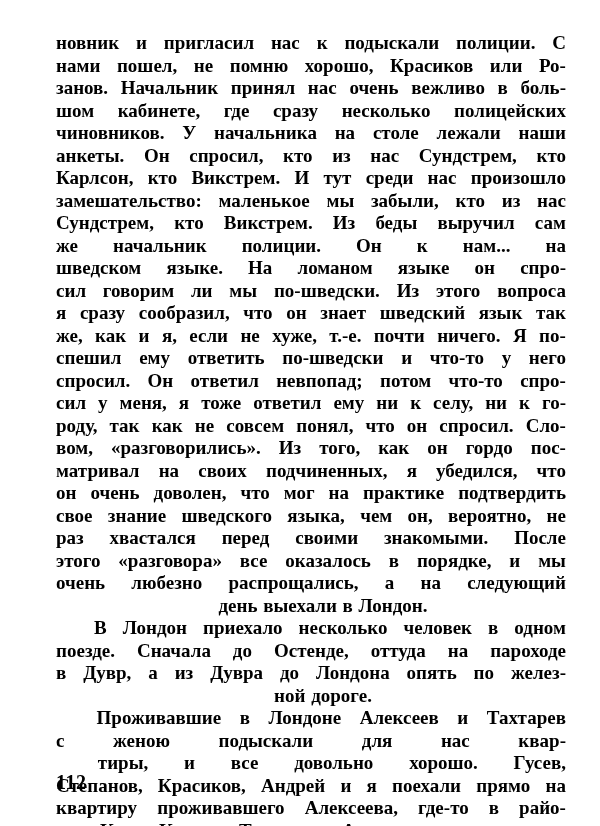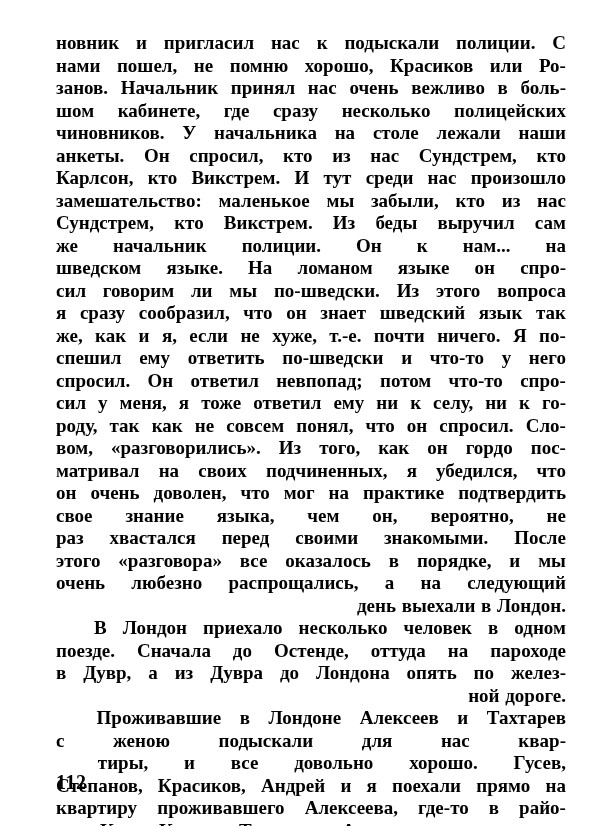--- a/index.html
+++ b/index.html
@@ -37,21 +37,22 @@
     letter-spacing: 0px;
     white-space: pre;
     overflow: visible;
   }
   
   .line.just {
     justify-content: space-between;
   }
   
   .line.last {
-    justify-content: flex-end;
+    justify-content: center;
+    margin-left: 12px;
   }
   .line.last .w + .w {
     margin-left: 0.30em;
   }
   .line .w {
     display: inline-block;
   }
   
   .indent {
     display: inline-block;
@@ -95,21 +96,21 @@
         <div class="line just"><span class="w">сил</span><span class="w">говорим</span><span class="w">ли</span><span class="w">мы</span><span class="w">по-шведски.</span><span class="w">Из</span><span class="w">этого</span><span class="w">вопроса</span></div>
         <div class="line just"><span class="w">я</span><span class="w">сразу</span><span class="w">сообразил,</span><span class="w">что</span><span class="w">он</span><span class="w">знает</span><span class="w">шведский</span><span class="w">язык</span><span class="w">так</span></div>
         <div class="line just"><span class="w">же,</span><span class="w">как</span><span class="w">и</span><span class="w">я,</span><span class="w">если</span><span class="w">не</span><span class="w">хуже,</span><span class="w">т.-е.</span><span class="w">почти</span><span class="w">ничего.</span><span class="w">Я</span><span class="w">по-</span></div>
         <div class="line just"><span class="w">спешил</span><span class="w">ему</span><span class="w">ответить</span><span class="w">по-шведски</span><span class="w">и</span><span class="w">что-то</span><span class="w">у</span><span class="w">него</span></div>
         <div class="line just"><span class="w">спросил.</span><span class="w">Он</span><span class="w">ответил</span><span class="w">невпопад;</span><span class="w">потом</span><span class="w">что-то</span><span class="w">спро-</span></div>
         <div class="line just"><span class="w">сил</span><span class="w">у</span><span class="w">меня,</span><span class="w">я</span><span class="w">тоже</span><span class="w">ответил</span><span class="w">ему</span><span class="w">ни</span><span class="w">к</span><span class="w">селу,</span><span class="w">ни</span><span class="w">к</span><span class="w">го-</span></div>
         <div class="line just"><span class="w">роду,</span><span class="w">так</span><span class="w">как</span><span class="w">не</span><span class="w">совсем</span><span class="w">понял,</span><span class="w">что</span><span class="w">он</span><span class="w">спросил.</span><span class="w">Сло-</span></div>
         <div class="line just"><span class="w">вом,</span><span class="w">«разговорились».</span><span class="w">Из</span><span class="w">того,</span><span class="w">как</span><span class="w">он</span><span class="w">гордо</span><span class="w">пос-</span></div>
         <div class="line just"><span class="w">матривал</span><span class="w">на</span><span class="w">своих</span><span class="w">подчиненных,</span><span class="w">я</span><span class="w">убедился,</span><span class="w">что</span></div>
         <div class="line just"><span class="w">он</span><span class="w">очень</span><span class="w">доволен,</span><span class="w">что</span><span class="w">мог</span><span class="w">на</span><span class="w">практике</span><span class="w">подтвердить</span></div>
-        <div class="line just"><span class="w">свое</span><span class="w">знание</span><span class="w">языка,</span><span class="w">чем</span><span class="w">он,</span><span class="w">вероятно,</span><span class="w">не</span></div>
+        <div class="line just"><span class="w">свое</span><span class="w">знание</span><span class="w">шведского</span><span class="w">языка,</span><span class="w">чем</span><span class="w">он,</span><span class="w">вероятно,</span><span class="w">не</span></div>
         <div class="line just"><span class="w">раз</span><span class="w">хвастался</span><span class="w">перед</span><span class="w">своими</span><span class="w">знакомыми.</span><span class="w">После</span></div>
         <div class="line just"><span class="w">этого</span><span class="w">«разговора»</span><span class="w">все</span><span class="w">оказалось</span><span class="w">в</span><span class="w">порядке,</span><span class="w">и</span><span class="w">мы</span></div>
         <div class="line just"><span class="w">очень</span><span class="w">любезно</span><span class="w">распрощались,</span><span class="w">а</span><span class="w">на</span><span class="w">следующий</span></div>
         <div class="line last"><span class="w">день</span><span class="w">выехали</span><span class="w">в</span><span class="w">Лондон.</span></div>
       </div>
       <div class="para">
         <div class="line just"><span class="indent"></span><span class="w">В</span><span class="w">Лондон</span><span class="w">приехало</span><span class="w">несколько</span><span class="w">человек</span><span class="w">в</span><span class="w">одном</span></div>
         <div class="line just"><span class="w">поезде.</span><span class="w">Сначала</span><span class="w">до</span><span class="w">Остенде,</span><span class="w">оттуда</span><span class="w">на</span><span class="w">пароходе</span></div>
         <div class="line just"><span class="w">в</span><span class="w">Дувр,</span><span class="w">а</span><span class="w">из</span><span class="w">Дувра</span><span class="w">до</span><span class="w">Лондона</span><span class="w">опять</span><span class="w">по</span><span class="w">желез-</span></div>
         <div class="line last"><span class="w">ной</span><span class="w">дороге.</span></div>

